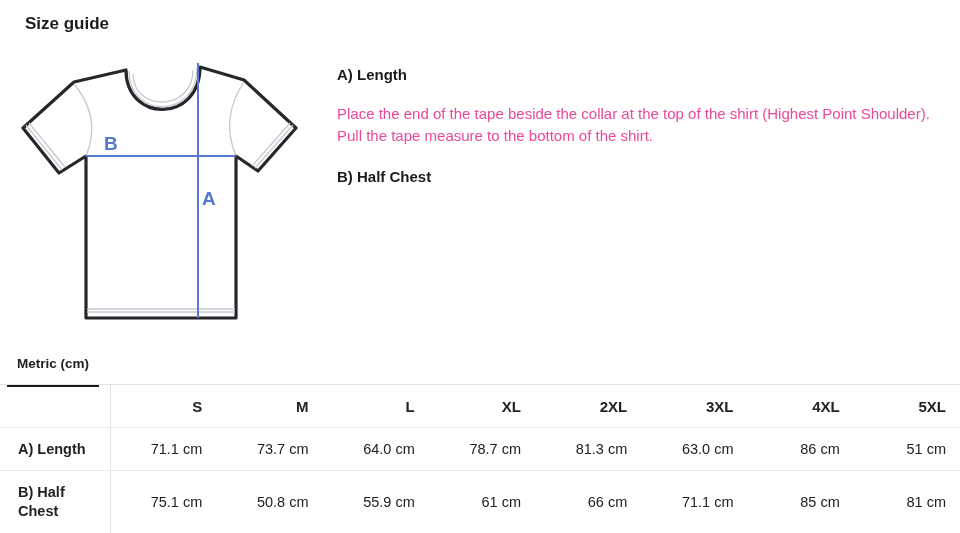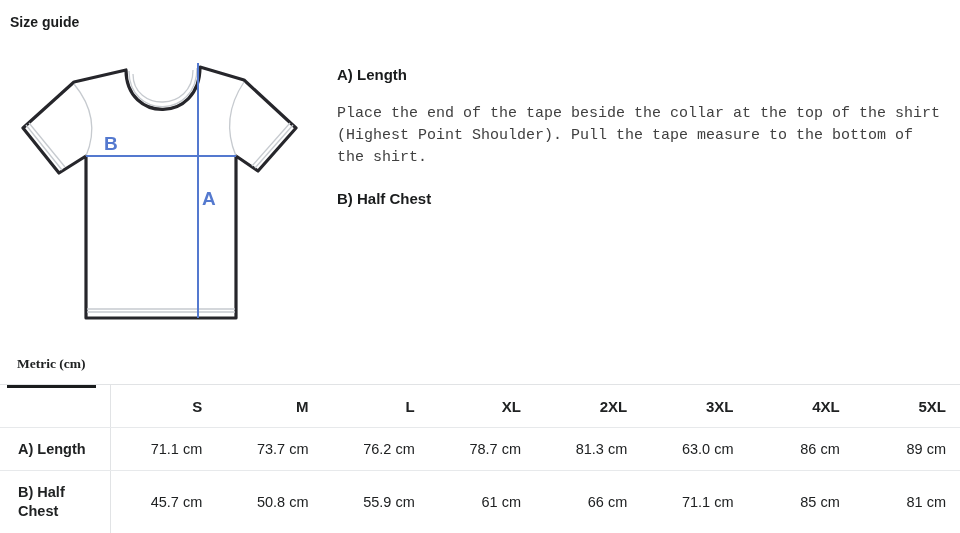--- a/index.html
+++ b/index.html
@@ -5,22 +5,22 @@
   * { margin: 0; padding: 0; box-sizing: border-box; }
   html, body { width: 960px; height: 533px; overflow: hidden; }
   body {
     font-family: "Liberation Sans", sans-serif;
     background: #ffffff;
     color: #202223;
     position: relative;
   }
   .page-title {
     position: absolute;
-    top: 14px; left: 10px;
-    font-size: 14px;
+    top: 14px; left: 25px;
+    font-size: 17px;
     font-weight: bold;
     color: #1a1c1d;
   }
   .diagram-wrap {
     position: absolute;
     top: 45px; left: 8px;
     width: 300px; height: 295px;
   }
   .instructions {
     position: absolute;
@@ -29,30 +29,28 @@
   }
   .instr-heading {
     font-size: 15px;
     font-weight: bold;
     color: #1a1c1d;
     margin-bottom: 20px;
   }
   .instr-para {
     font-size: 15px;
     line-height: 22px;
-    color: #404040;
+    color: #ec4899;
     margin-bottom: 21px;
-    font-family: Liberation Mono, monospace;
   }
   .tabs {
     position: absolute;
     top: 348px; left: 7px;
     display: flex;
     align-items: flex-start;
-    font-family: Liberation Serif, serif;
   }
   .tab {
     font-size: 13.5px;
     padding: 8px 10px 13px 10px;
     color: #202223;
     border-bottom: 3px solid transparent;
     cursor: pointer;
     white-space: nowrap;
   }
   .tab.active {
@@ -156,30 +154,30 @@
       <th>3XL</th>
       <th>4XL</th>
       <th>5XL</th>
     </tr>
   </thead>
   <tbody>
     <tr class="row-length">
       <th class="row-label">A) Length</th>
       <td>71.1 cm</td>
       <td>73.7 cm</td>
-      <td>76.2 cm</td>
+      <td>64.0 cm</td>
       <td>78.7 cm</td>
       <td>81.3 cm</td>
       <td>63.0 cm</td>
       <td>86 cm</td>
-      <td>89 cm</td>
+      <td>51 cm</td>
     </tr>
     <tr class="row-chest">
       <th class="row-label">B) Half Chest</th>
-      <td>45.7 cm</td>
+      <td>75.1 cm</td>
       <td>50.8 cm</td>
       <td>55.9 cm</td>
       <td>61 cm</td>
       <td>66 cm</td>
       <td>71.1 cm</td>
       <td>85 cm</td>
       <td>81 cm</td>
     </tr>
   </tbody>
 </table>

